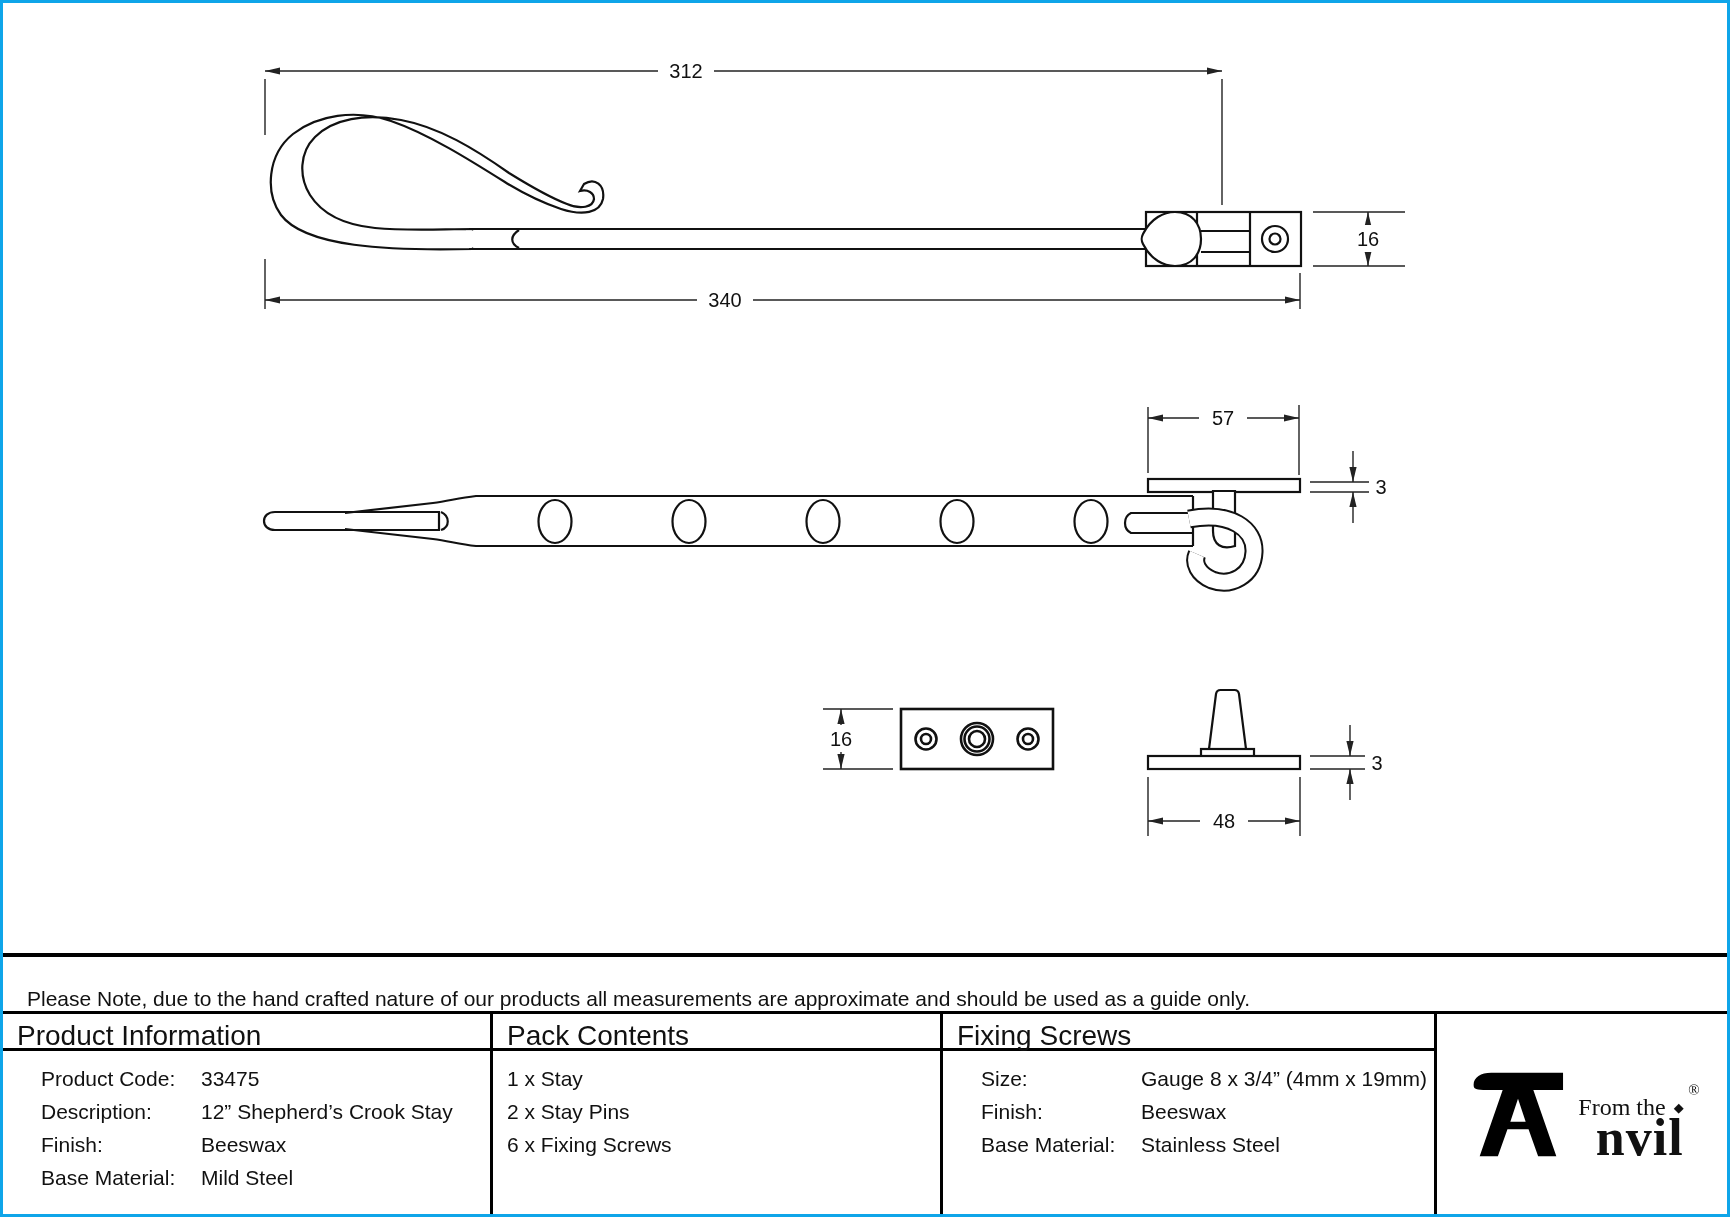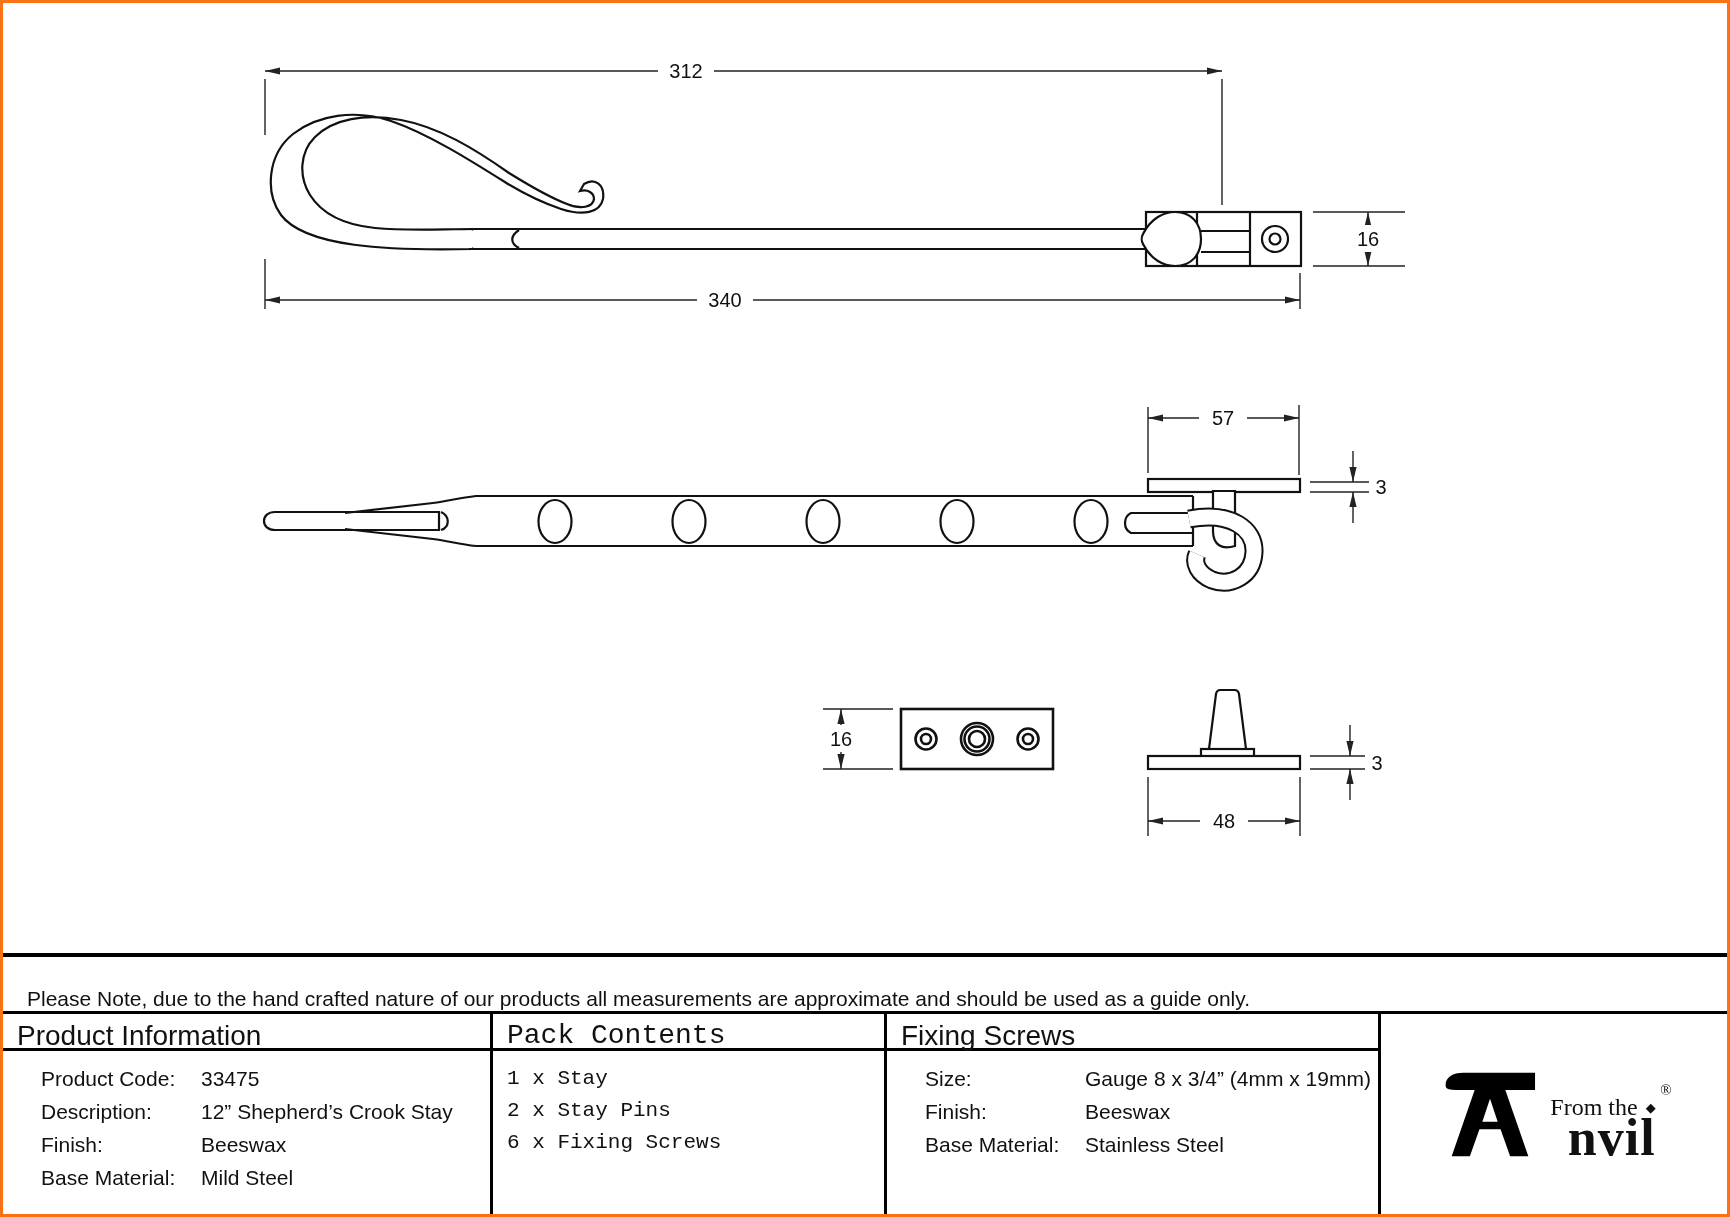--- a/index.html
+++ b/index.html
@@ -1,33 +1,33 @@
 <!DOCTYPE html>
 <html><head>
 <meta charset="utf-8">
 <style>
   html,body{margin:0;padding:0;background:#e8e8e8;}
   .sheet{
     position:relative;width:1730px;height:1217px;background:#fff;
-    border:3px solid #f97316;box-sizing:border-box;
+    border:3px solid #0ea5e9;box-sizing:border-box;
     font-family:"Liberation Sans",sans-serif;color:#111;overflow:hidden;
   }
   .drawing-svg{position:absolute;left:0;top:0;}
   .note-strip{
     position:absolute;left:0;right:0;top:950px;height:58px;
     border-top:4px solid #000;display:flex;align-items:flex-end;
     padding-left:24px;font-size:21px;box-sizing:border-box;background:#fff;
   }
   .spec-table{
     position:absolute;left:0;right:0;top:1008px;bottom:0;
     border-top:3px solid #000;display:flex;box-sizing:border-box;background:#fff;
   }
   .spec-col{border-right:3px solid #000;box-sizing:border-box;display:flex;flex-direction:column;}
   .col-product{width:490px;}
-  .col-pack{width:394px;font-family:Liberation Mono, monospace;}
+  .col-pack{width:450px;}
   .col-screws{width:494px;}
   .col-logo{flex:1;border-right:none;display:flex;align-items:center;justify-content:center;}
   .col-header{
     height:37px;border-bottom:3px solid #000;font-size:28px;
     padding:6px 0 0 14px;box-sizing:border-box;
   }
   .col-body{padding:16px 0 0 14px;font-size:21px;}
   .kv-row{display:flex;margin-bottom:9px;margin-left:24px;}
   .kv-label{width:160px;flex:0 0 auto;}
   .kv-value{flex:1;}

